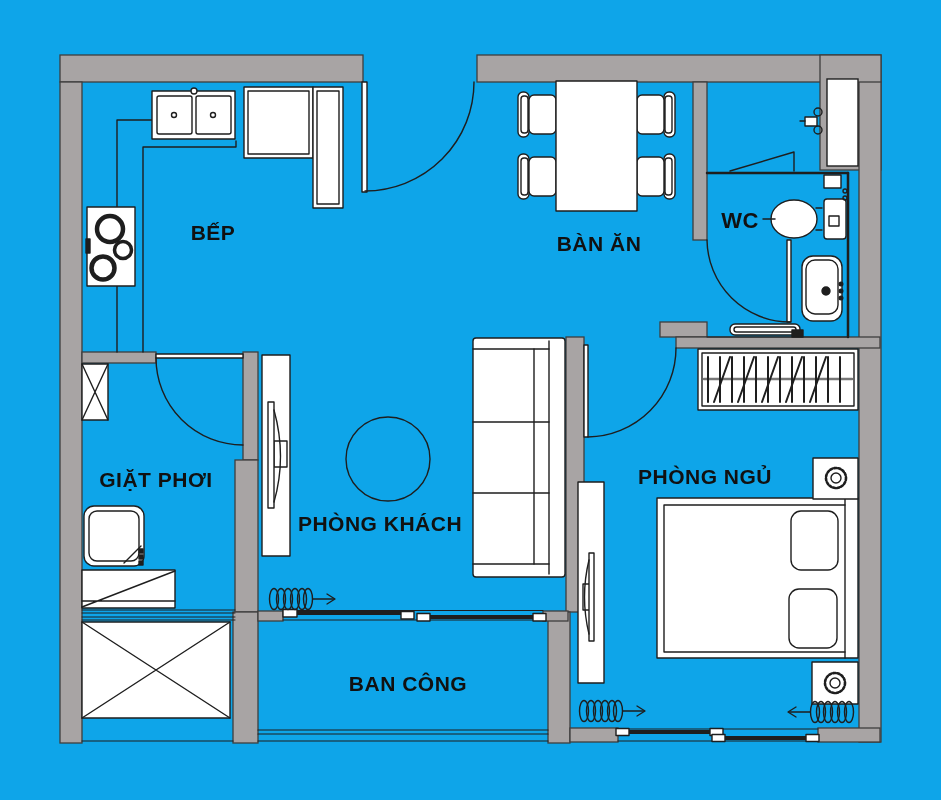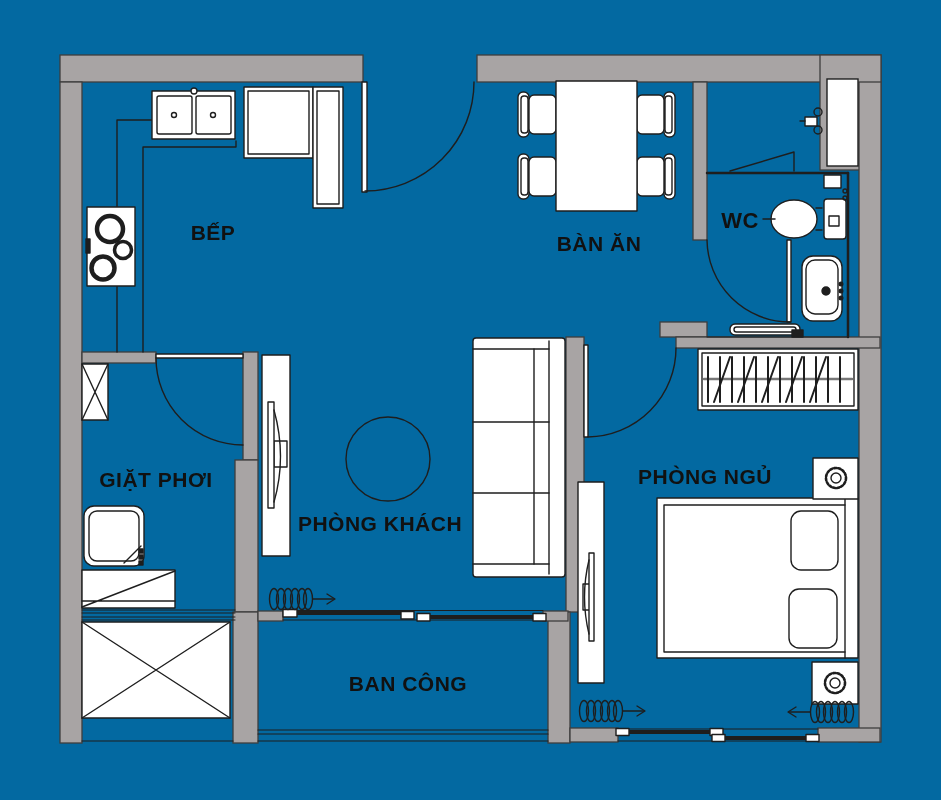--- a/index.html
+++ b/index.html
@@ -1,16 +1,16 @@
 <!DOCTYPE html>
 <html><head>
 <meta charset="utf-8">
 <style>
   html,body{margin:0;padding:0;background:#ffffff;}
-  .stage{width:941px;height:800px;position:relative;background:#0369a1;overflow:hidden;}
+  .stage{width:941px;height:800px;position:relative;background:#0ea5e9;overflow:hidden;}
   svg{display:block;}
   text{font-family:"Liberation Sans","DejaVu Sans",sans-serif;font-weight:bold;letter-spacing:.5px;}
   .room-label{font-size:21px;}
   .room-label-sm{font-size:22px;}
 </style>
 </head>
 <body>
 
 <div class="stage">
 <svg width="941" height="800" viewBox="0 0 941 800">

